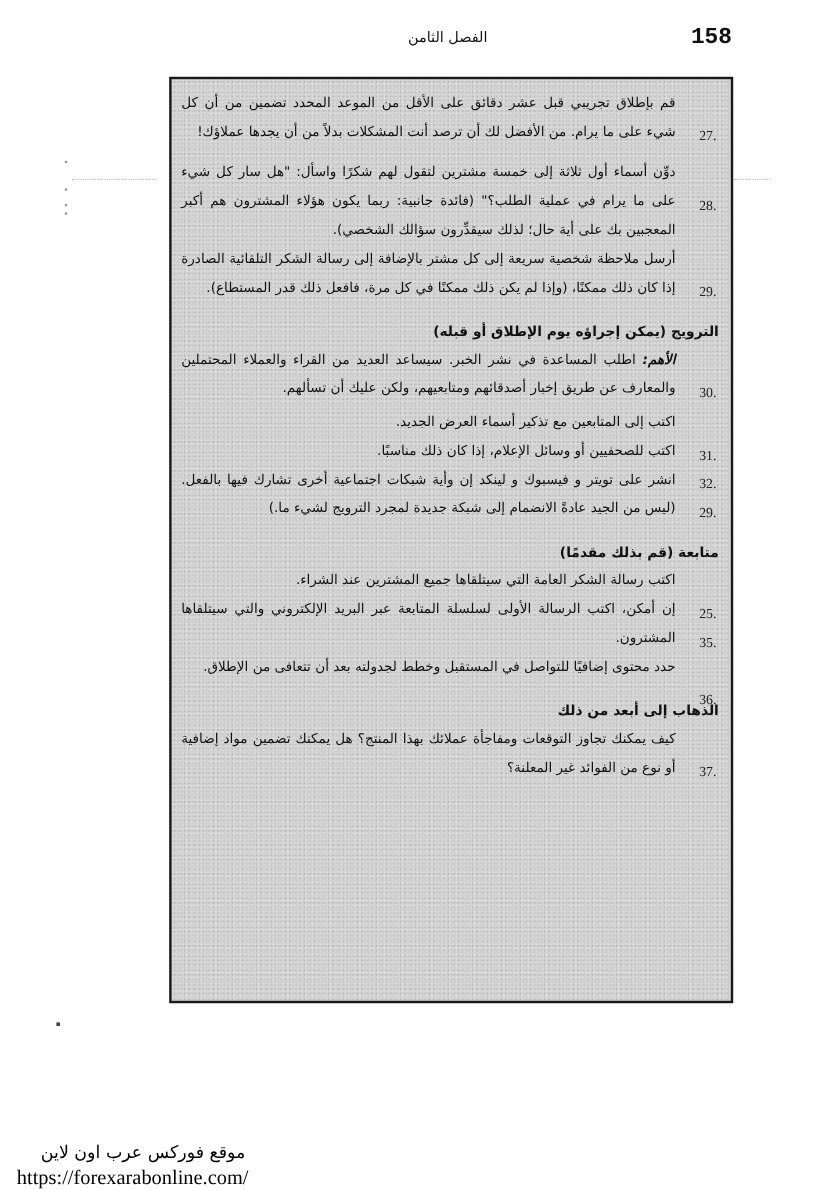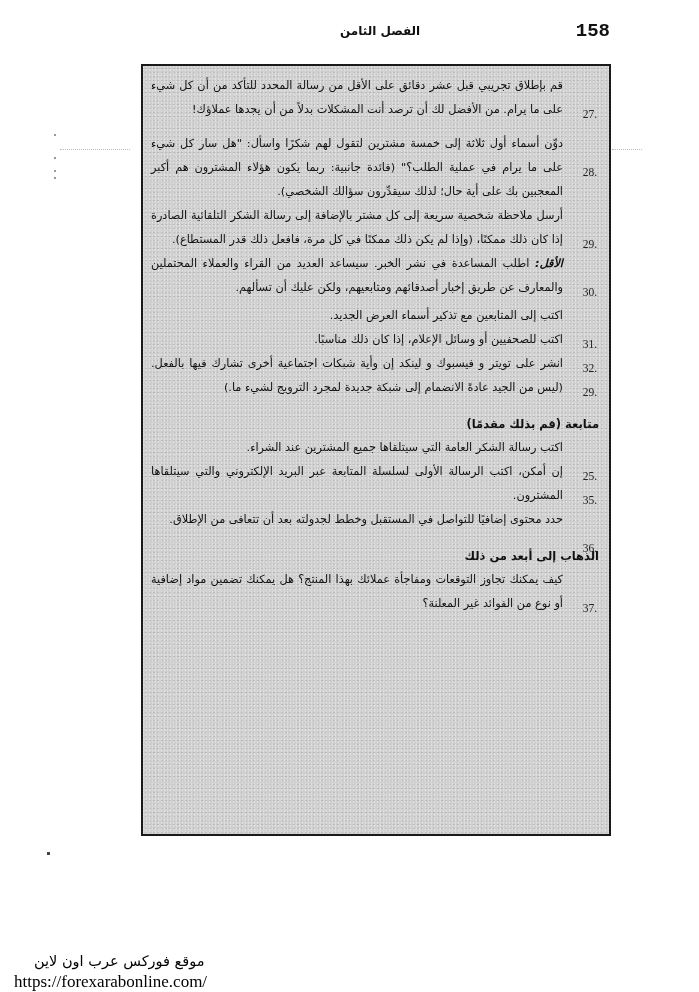--- a/index.html
+++ b/index.html
@@ -21,21 +21,21 @@
       left: 330px;
       width: 282px;
       height: 24px;
       direction: ltr;
     }
     .chapter-title {
       position: absolute;
       left: 10px;
       top: 4px;
       font-family: "DejaVu Sans", sans-serif;
-      font-weight: bold;
+      font-weight: normal;
       font-size: 12px;
       direction: rtl;
       color: #111;
     }
     .page-number {
       position: absolute;
       right: 2px;
       top: 0px;
       font-family: Liberation Mono, monospace;
       font-weight: bold;
@@ -158,38 +158,39 @@
 <div class="margin-dot" style="left:54px;top:134px;"></div>
 <div class="margin-dot" style="left:54px;top:157px;"></div>
 <div class="margin-dot" style="left:54px;top:170px;"></div>
 <div class="margin-dot" style="left:54px;top:177px;"></div>
 <div class="speck" style="left:47px;top:852px;"></div>
 
 <div class="content-box">
 
   <div class="item">
     <span class="num">27.</span>
-    <span>قم بإطلاق تجريبي قبل عشر دقائق على الأقل من رسالة المحدد للتأكد من أن كل شيء على ما يرام. من الأفضل لك أن ترصد أنت المشكلات بدلاً من أن يجدها عملاؤك!</span>
+    <span>قم بإطلاق تجريبي قبل عشر دقائق على الأقل من الموعد المحدد تضمين من أن كل شيء على ما يرام. من الأفضل لك أن ترصد أنت المشكلات بدلاً من أن يجدها عملاؤك!</span>
   </div>
   <div class="gap"></div>
 
   <div class="item">
     <span class="num">28.</span>
     <span>دوِّن أسماء أول ثلاثة إلى خمسة مشترين لتقول لهم شكرًا واسأل: "هل سار كل شيء على ما يرام في عملية الطلب؟" (فائدة جانبية: ربما يكون هؤلاء المشترون هم أكبر المعجبين بك على أية حال؛ لذلك سيقدِّرون سؤالك الشخصي).</span>
   </div>
 
   <div class="item">
     <span class="num">29.</span>
     <span>أرسل ملاحظة شخصية سريعة إلى كل مشتر بالإضافة إلى رسالة الشكر التلقائية الصادرة إذا كان ذلك ممكنًا، (وإذا لم يكن ذلك ممكنًا في كل مرة، فافعل ذلك قدر المستطاع).</span>
   </div>
 
+  <div class="section-heading">الترويج (يمكن إجراؤه يوم الإطلاق أو قبله)</div>
 
   <div class="item">
     <span class="num">30.</span>
-    <span class="lead">الأقل:</span><span> اطلب المساعدة في نشر الخبر. سيساعد العديد من القراء والعملاء المحتملين والمعارف عن طريق إخبار أصدقائهم ومتابعيهم، ولكن عليك أن تسألهم.</span>
+    <span class="lead">الأهم:</span><span> اطلب المساعدة في نشر الخبر. سيساعد العديد من القراء والعملاء المحتملين والمعارف عن طريق إخبار أصدقائهم ومتابعيهم، ولكن عليك أن تسألهم.</span>
   </div>
   <div class="gap-small"></div>
 
   <div class="item">
     <span class="num">31.</span>
     <span>اكتب إلى المتابعين مع تذكير أسماء العرض الجديد.</span>
   </div>
 
   <div class="item">
     <span class="num">32.</span>

